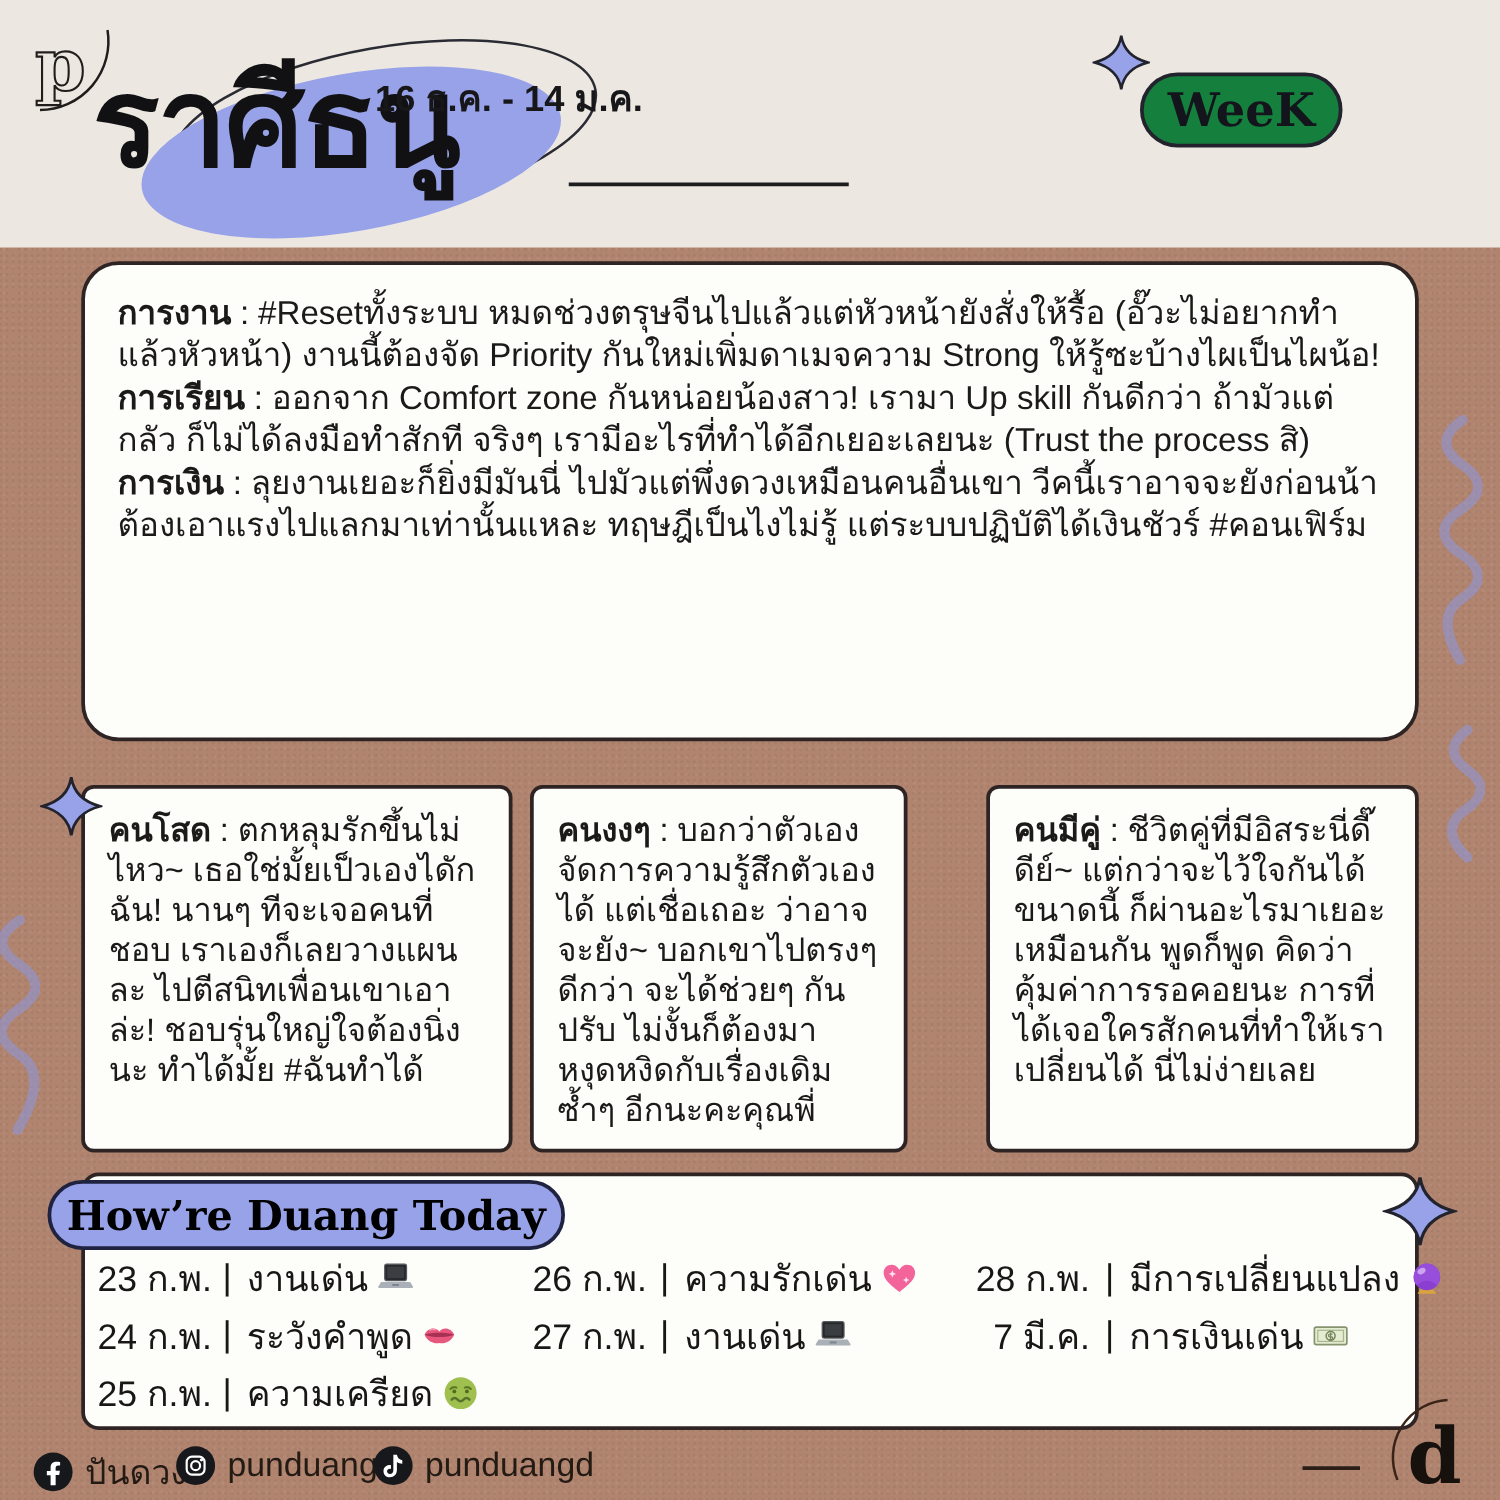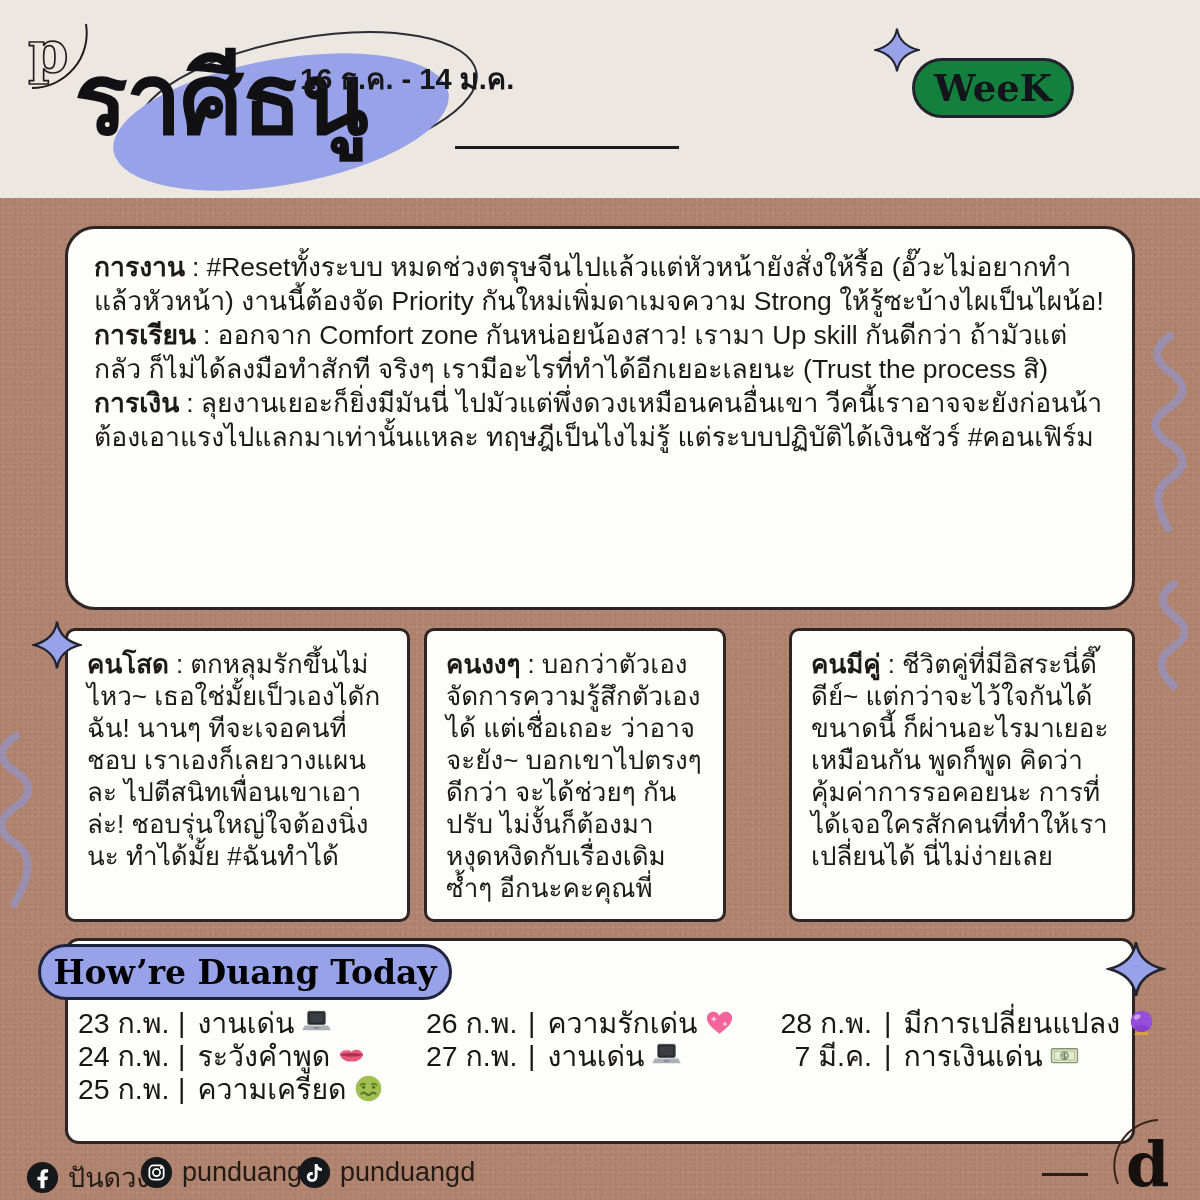--- a/index.html
+++ b/index.html
@@ -18,38 +18,38 @@
              letter-spacing:-2px;color:#111114;z-index:2;line-height:1.3;}
   .title-line{position:absolute;left:455px;top:146px;width:224px;height:3px;background:#1d1d20;}
   .sparkle{position:absolute;z-index:2;}
   .sparkle-top{left:874px;top:24px;}
   .week-pill{position:absolute;left:912px;top:58px;width:156px;height:54px;background:#15803d;
              border:3px solid #23232e;border-radius:30px;display:flex;align-items:center;justify-content:center;z-index:2;}
   .week-pill span{font-family:"DejaVu Serif","Liberation Serif",serif;font-size:37px;font-weight:800;color:#14141c;}
   .week-period{position:absolute;left:697px;top:120px;font-size:41px;font-weight:800;color:#141416;letter-spacing:-1px;}
   
   .card{position:absolute;background:#fdfdfa;border:3px solid #2e2424;box-sizing:border-box;overflow:hidden;color:#1c1a19;}
-  .overview{left:65px;top:226px;width:1070px;height:384px;border-radius:30px;padding:21px 26px;
+  .overview{left:65px;top:209px;width:1070px;height:384px;border-radius:30px;padding:21px 26px;
             font-size:26.5px;line-height:34px;}
   .overview p{margin:0;}
   .col-card{top:628px;height:294px;border-radius:10px;padding:17px 19px;font-size:26px;line-height:32px;}
   .col-1{left:65px;width:345px;}
   .col-2{left:424px;width:302px;}
   .col-3{left:789px;width:346px;}
   .col-card p{margin:0;}
   strong.lbl{font-weight:800;}
   .sep{margin:0 7px;}
   .daily-card{left:65px;top:938px;width:1070px;height:206px;border-radius:14px;}
   .daily-pill{position:absolute;left:38px;top:944px;width:414px;height:56px;background:#98a2e8;
               border:3px solid #1f2340;border-radius:30px;display:flex;align-items:center;justify-content:center;
               box-sizing:border-box;z-index:3;}
   .daily-pill span{font-family:"DejaVu Serif","Liberation Serif",serif;font-size:33px;font-weight:800;color:#000000;}
   .sparkle-left{left:32px;top:620px;z-index:3;}
   .sparkle-right{left:1106px;top:940px;z-index:3;}
-  .daily-group{position:absolute;display:flex;flex-direction:column;z-index:2;}
+  .daily-group{position:absolute;display:flex;flex-direction:column;gap:13px;z-index:2;}
   .dg-1{left:78px;top:1006px;}
   .dg-2{left:426px;top:1006px;}
   .dg-3{left:772px;top:1006px;}
   .daily-row{display:flex;align-items:center;height:33px;font-size:28.5px;font-weight:500;color:#191715;white-space:nowrap;}
   .daily-row .date{display:inline-block;text-align:right;}
   .dg-1 .date{width:88px;} .dg-2 .date{width:90px;} .dg-3 .date{width:100px;}
   .daily-row .bar{margin:0 12px;font-weight:400;}
   .emoji{display:inline-flex;width:31px;height:31px;margin-left:6px;}
   .emoji svg{width:100%;height:100%;}
   

